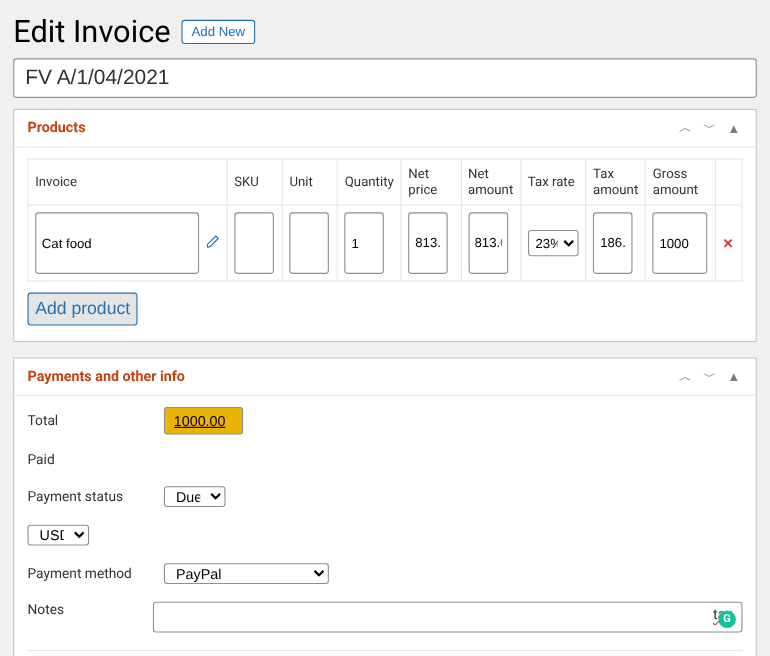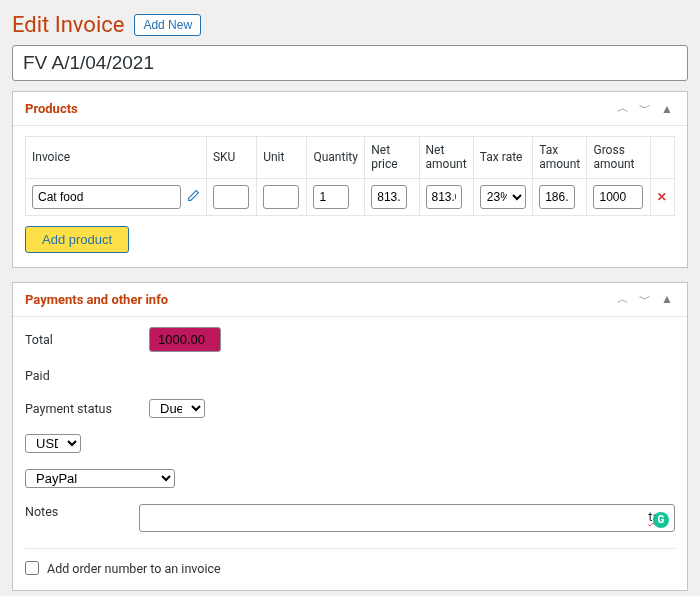--- a/index.html
+++ b/index.html
@@ -11,23 +11,23 @@
     padding: 8px;
     width: 700px;
   }
   .header {
     display: flex;
     align-items: center;
     gap: 10px;
     padding: 4px 4px 8px 4px;
   }
   .header h1 {
-    font-size: 22px;
+    font-size: 28px;
     font-weight: 400;
-    color: #c2410c;
+    color: #000000;
   }
   .add-new-btn {
     border: 1px solid #2271b1;
     color: #2271b1;
     background: #fff;
     padding: 3px 8px;
     font-size: 12px;
     border-radius: 3px;
     cursor: pointer;
   }
@@ -81,44 +81,44 @@
   }
   table.products th {
     font-weight: 400;
     color: #2c3338;
     line-height: 1.2;
   }
   .cell-input {
     width: 100%;
     border: 1px solid #8c8f94;
     border-radius: 3px;
-    padding: 4px 5px;
+    padding: 20px 5px;
     font-size: 12px;
     background: #fff;
   }
   .cell-input.sm { width: 36px; }
   .cell-input.md { width: 50px; }
   .cell-select {
     border: 1px solid #8c8f94;
     border-radius: 3px;
     padding: 3px 2px;
     font-size: 12px;
     background: #fff;
     width: 46px;
   }
   .product-cell { display: flex; align-items: center; gap: 6px; }
   .product-cell .cell-input { flex: 1; }
   .pencil-icon { color: #2271b1; cursor: pointer; }
   .remove-icon { color: #d63638; font-weight: bold; cursor: pointer; font-size: 14px; text-align:center; }
   .add-product-btn {
     border: 1px solid #2271b1;
     color: #2271b1;
-    background: #fde047;
-    padding: 5px 16px;
-    font-size: 13px;
+    background: #e5e5e5;
+    padding: 5px 6px;
+    font-size: 16px;
     border-radius: 3px;
     cursor: pointer;
   }
   .form-row {
     display: flex;
     align-items: center;
     margin-bottom: 16px;
   }
   .form-row label {
     width: 124px;
@@ -126,21 +126,21 @@
     color: #2c3338;
   }
   .text-field, .select-field, .textarea-field {
     border: 1px solid #8c8f94;
     border-radius: 3px;
     padding: 4px 8px;
     font-size: 13px;
     background: #fff;
   }
   .text-field { width: 72px; }
-  .text-field[readonly] { background: #be185d; }
+  .text-field[readonly] { background: #eab308; text-decoration: underline; }
   .select-field { padding: 0 6px; }
   .select-sm { width: 56px; }
   .select-md { width: 150px; }
   .textarea-field { width: 536px; height: 28px; resize: both; position: relative; }
   .notes-wrap { position: relative; display: inline-block; text-align: right; }
   .grammarly {
     position: absolute;
     right: 6px;
     bottom: 4px;
     width: 16px; height: 16px;
@@ -251,20 +251,21 @@
       </select>
     </div>
 
     <div class="form-row">
       <select class="select-field select-sm">
         <option>USD</option>
       </select>
     </div>
 
     <div class="form-row">
+      <label>Payment method</label>
       <select class="select-field select-md">
         <option>PayPal</option>
       </select>
     </div>
 
     <div class="form-row" style="align-items:flex-start">
       <label>Notes</label>
       <div class="notes-wrap">
         <div class="textarea-field" contenteditable="true" style=""><span class="underline-red">tax</span></div>
         <div class="grammarly">G</div>

